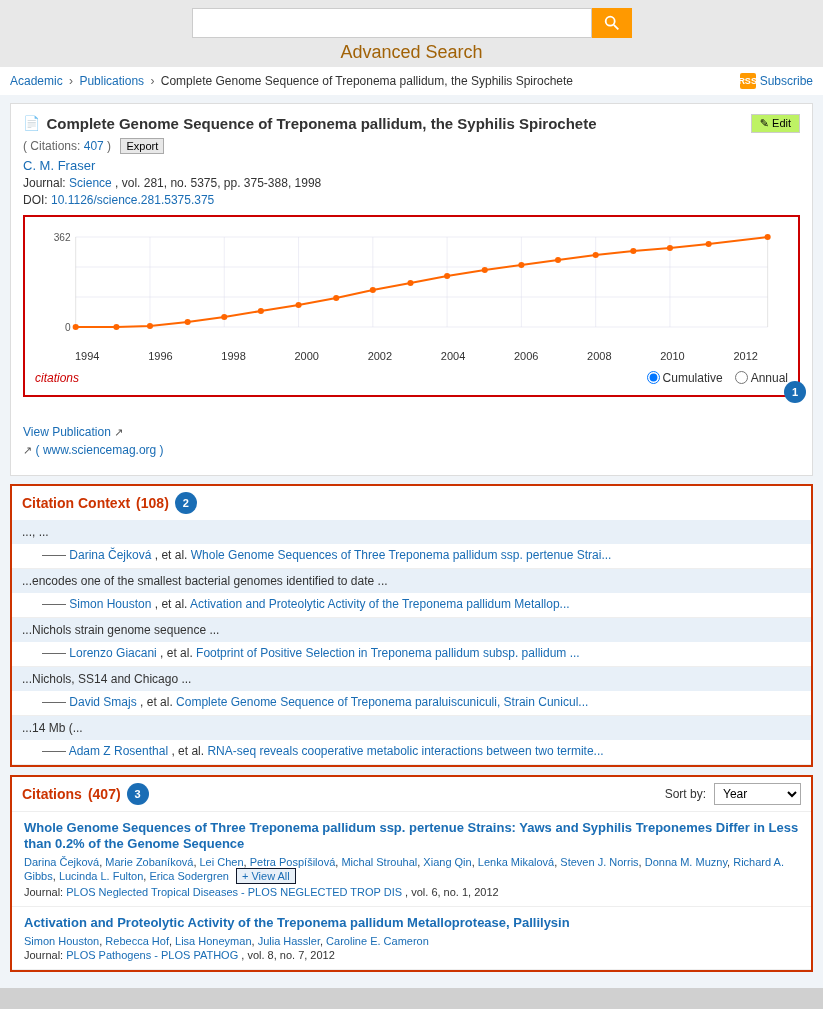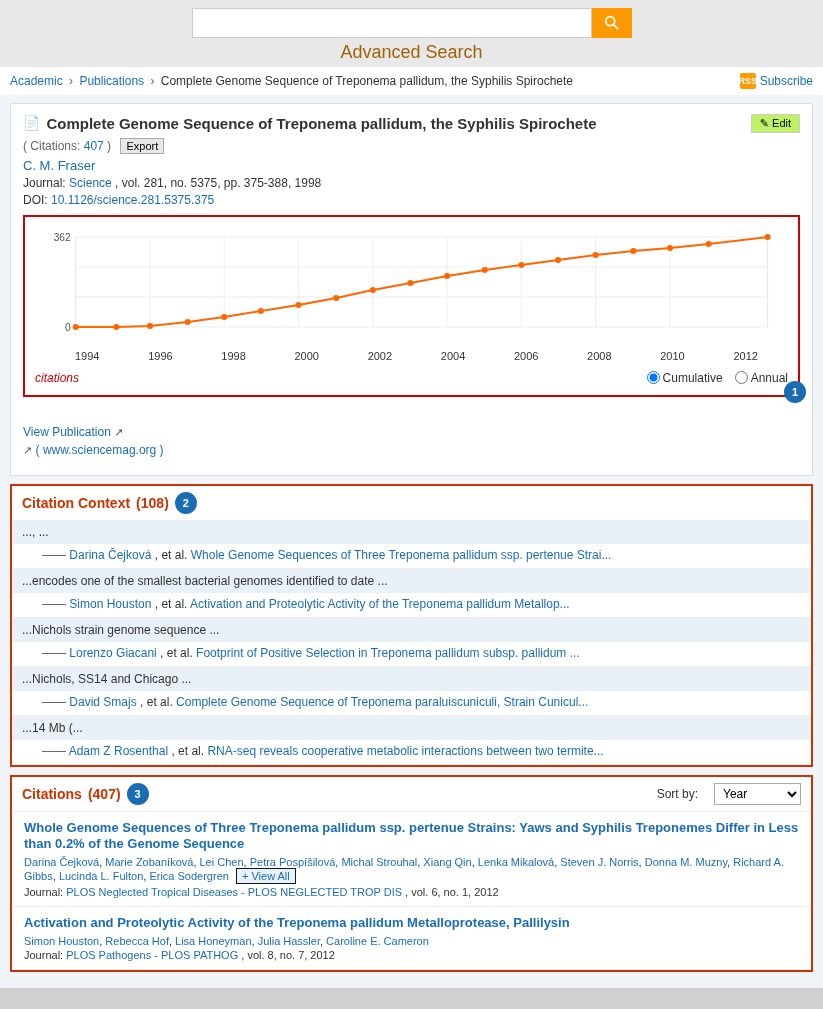--- a/index.html
+++ b/index.html
@@ -250,21 +250,21 @@
       font-size: 14px;
       font-weight: bold;
       color: #cc3300;
       display: flex;
       align-items: center;
       gap: 6px;
     }
     .sort-row {
       display: flex;
       align-items: center;
-      gap: 16px;
+      gap: 8px;
       font-size: 12px;
     }
     .sort-label { color: #333; }
     .sort-select {
       border: 1px solid #aaa;
       padding: 2px 4px;
       font-size: 12px;
       background: white;
       cursor: pointer;
     }

